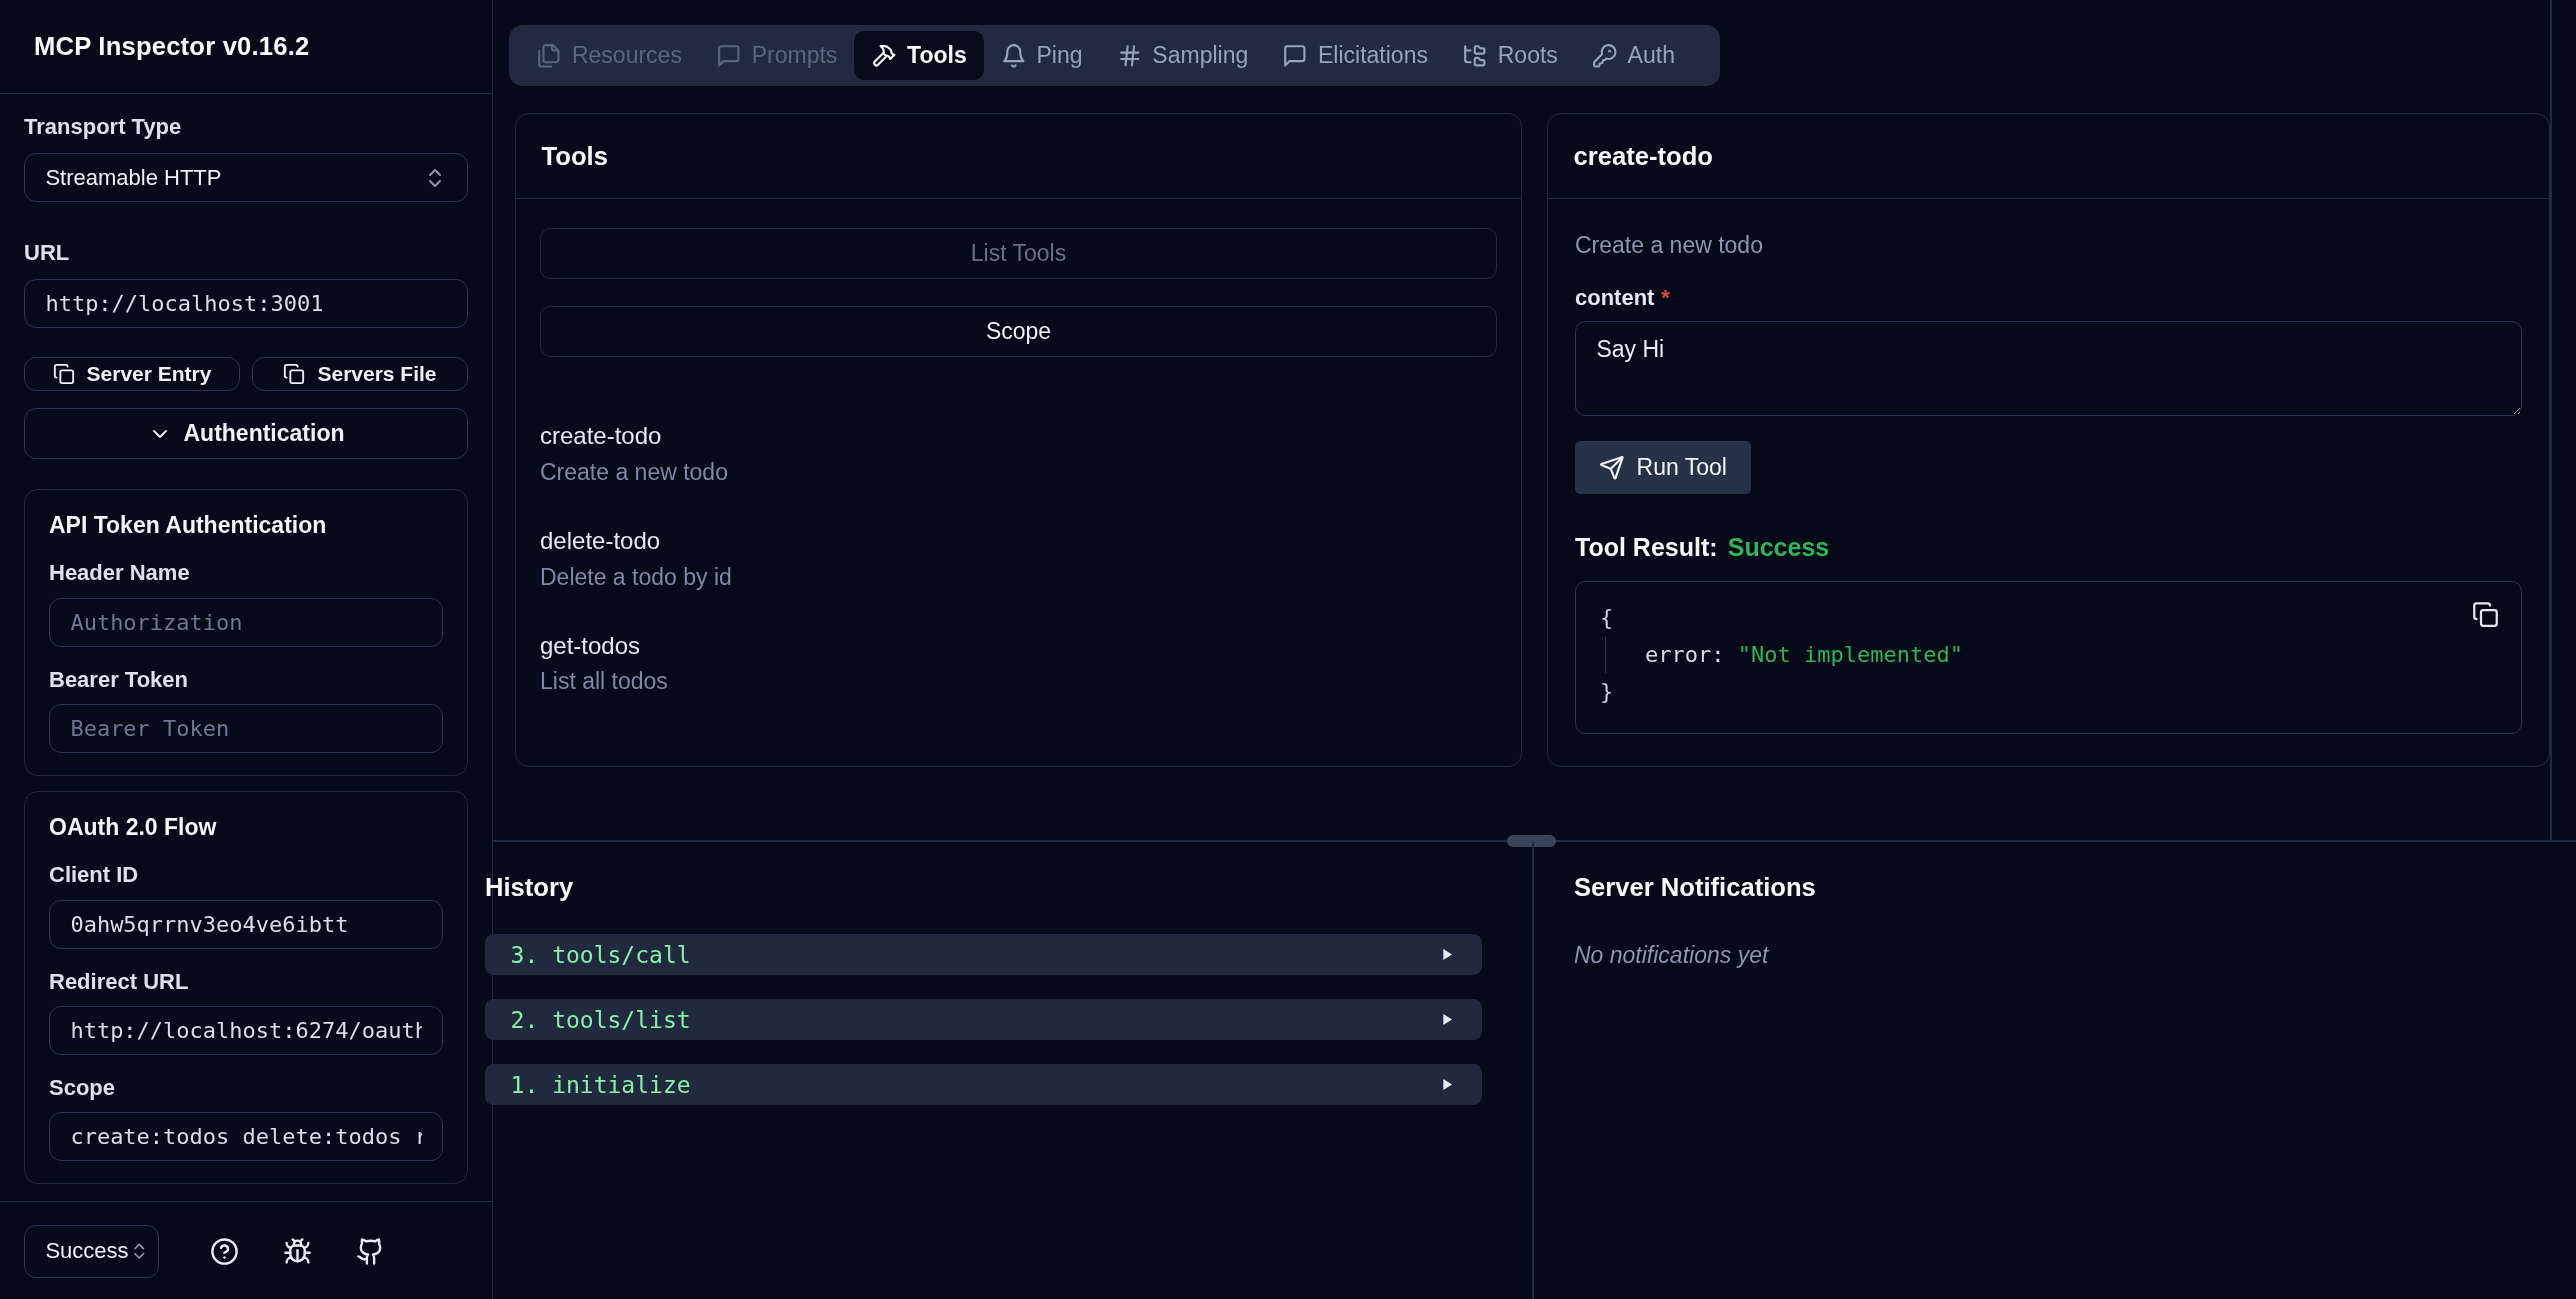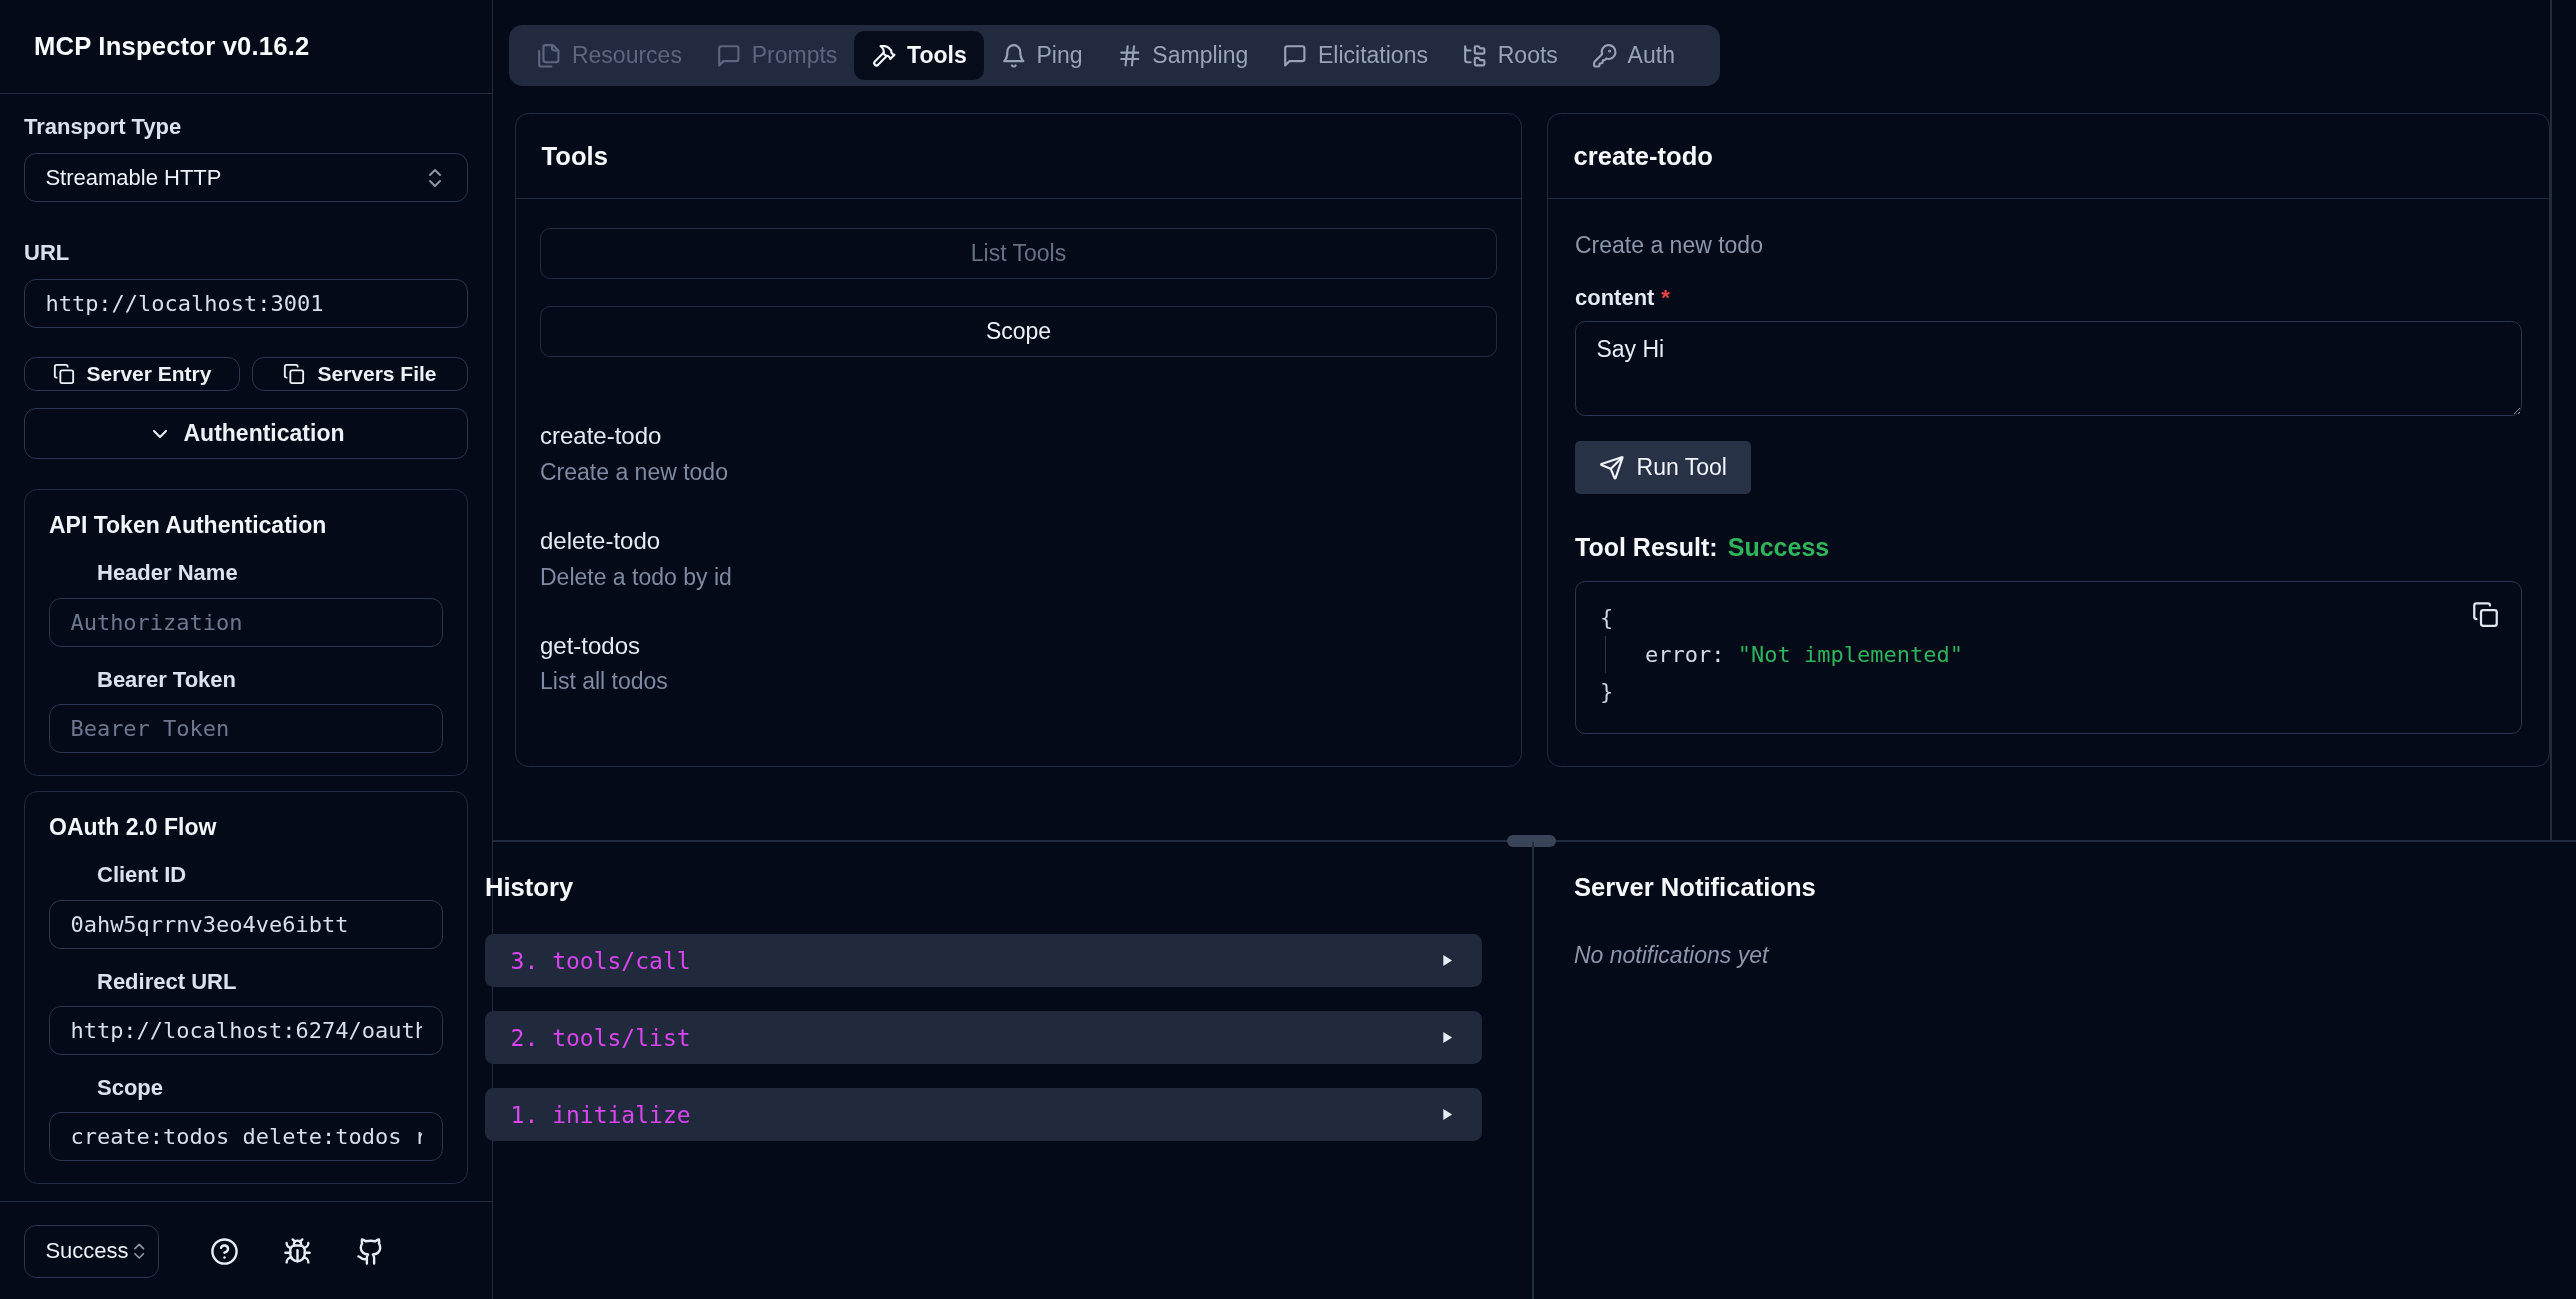--- a/index.html
+++ b/index.html
@@ -33,21 +33,21 @@
   .select{justify-content:space-between;cursor:pointer;}
   .select .sel-text{font-size:22px;color:var(--text);}
   .tinput{font-family:var(--mono);font-size:22px;color:#d8dfeb;outline:none;}
   .tinput::placeholder{color:#6d7890;}
   .mb44{margin-bottom:37px;} .mb34{margin-bottom:29px;}
   .btn-row{display:flex;gap:12px;margin-bottom:17px;}
   .s-btn{flex:1;height:34px;border:1.7px solid var(--input-border);border-radius:12px;background:transparent;display:flex;align-items:center;justify-content:center;gap:12px;color:#eef1f6;font-family:var(--sans);font-size:21px;font-weight:bold;cursor:pointer;}
   .auth-toggle{width:100%;height:51px;border:1.7px solid var(--input-border);border-radius:12px;background:transparent;display:flex;align-items:center;justify-content:center;gap:12px;color:#eef1f6;font-size:23px;font-weight:bold;cursor:pointer;margin-bottom:30px;}
   .side-card{border:1.7px solid var(--panel-border);border-radius:13.6px;padding:22px 24px;margin-bottom:15.3px;}
   .side-card h3{font-size:23px;font-weight:bold;color:#f2f5fa;margin-bottom:20.4px;}
-  .side-card .f-label{margin-bottom:10.2px;margin-left:48px;}
+  .side-card .f-label{margin-bottom:10.2px;}
   .side-card .tinput{margin-bottom:19px;}
   .side-card .tinput:last-child{margin-bottom:0;}
   .sidebar-footer{flex:0 0 auto;height:99px;border-top:1.7px solid var(--panel-border);display:flex;align-items:center;padding:0 24px;}
   .theme-select{width:135px;height:53px;border:1.7px solid var(--input-border);border-radius:12px;display:flex;align-items:center;justify-content:space-between;padding:0 15.3px 0 20.4px;cursor:pointer;}
   .theme-select .sel-text{font-size:22px;color:var(--text);}
   .foot-icons{display:flex;align-items:center;gap:44px;margin-left:51px;}
   .icon-btn{background:none;border:none;color:#e8edf5;cursor:pointer;display:flex;align-items:center;justify-content:center;}
 
   
   .tabbar{position:absolute;left:509px;top:25px;width:1211px;height:61px;background:#212a3e;border-radius:13.6px;display:flex;align-items:center;padding:0 10.2px;overflow:hidden;}
@@ -88,21 +88,21 @@
   
   .h-divider{position:absolute;left:492px;top:840px;width:2084px;height:1.7px;background:var(--panel-border);}
   .h-handle{position:absolute;left:1507px;top:835px;width:49px;height:12px;border-radius:6px;background:#3a4459;cursor:row-resize;}
   .v-divider{position:absolute;left:1532px;top:842px;width:1.7px;height:458px;background:var(--panel-border);}
   .right-edge{position:absolute;left:2550px;top:0;width:1.7px;height:840px;background:var(--panel-border);}
 
   
   .history{position:absolute;left:485px;top:869px;width:997px;}
   .sec-title{font-size:25.6px;font-weight:bold;color:#f6f8fc;height:36px;line-height:36px;}
   .hist-rows{margin-top:29px;display:flex;flex-direction:column;gap:24px;}
-  .hist-row{height:53px;background:var(--row-bg);border-radius:8.5px;display:flex;align-items:center;justify-content:space-between;padding:0 25.6px;font-family:var(--mono);font-size:23px;color:#d946ef;cursor:pointer;}
+  .hist-row{height:41px;background:var(--row-bg);border-radius:8.5px;display:flex;align-items:center;justify-content:space-between;padding:0 25.6px;font-family:var(--mono);font-size:23px;color:#86efac;cursor:pointer;}
   .notifications{position:absolute;left:1574px;top:869px;width:937px;}
   .empty-note{margin-top:37px;font-size:23px;font-style:italic;color:#8c96ac;}
 
   svg.ic{flex:0 0 auto;}
 </style>
 </head>
 <body>
 
 <div class="app">
 

